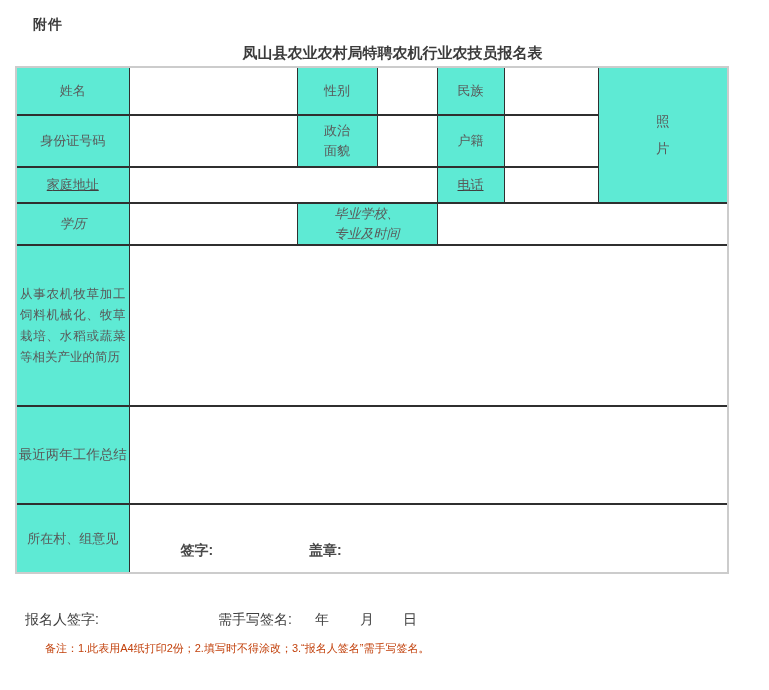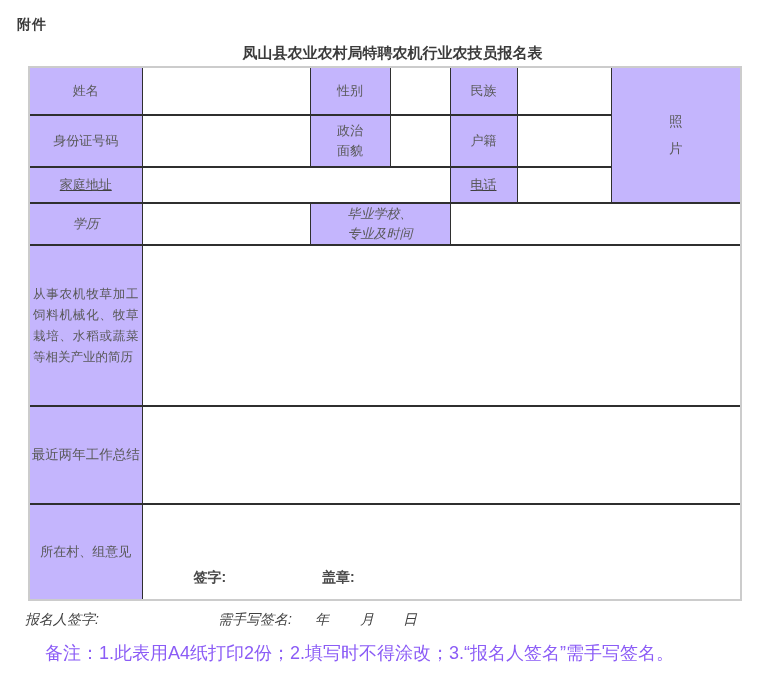--- a/index.html
+++ b/index.html
@@ -3,65 +3,65 @@
 <meta charset="utf-8">
 <style>
   html,body{margin:0;padding:0;background:#ffffff;}
   body{
     width:769px;height:690px;position:relative;
     font-family:"Liberation Sans","DejaVu Sans",sans-serif;
     color:#3f3f3f;
     -webkit-font-smoothing:antialiased;
   }
   .attachment{
-    position:absolute;left:17px;top:16px;
+    position:absolute;left:33px;top:16px;
     font-size:14px;font-weight:600;color:#3b3b3b;letter-spacing:1px;
   }
   .title{
     position:absolute;left:8px;top:44px;width:100%;
     text-align:center;font-size:15px;font-weight:600;color:#3b3b3b;
   }
   .table-wrap{
-    position:absolute;left:28px;top:66px;
-    border:2px solid #cccccc;background:#c4b5fd;
+    position:absolute;left:15px;top:66px;
+    border:2px solid #cccccc;background:#5eead4;
   }
   table{border-collapse:collapse;table-layout:fixed;width:710px;}
   td{
     padding:0;margin:0;
     border-right:1px solid #2f2f2f;
     border-bottom:2px solid #2f2f2f;
     vertical-align:middle;
     font-size:13px;color:#595959;
     overflow:hidden;
   }
   td.no-r{border-right:none;}
   tr.last td{border-bottom:none;}
   .r1{height:47px;} .r2{height:52px;} .r3{height:36px;text-decoration:underline;} .r4{height:31px;font-style:italic;}
-  .r5{height:161px;border-radius:29px;} .r6{height:98px;} .r7{height:95px;}
+  .r5{height:161px;border-radius:29px;} .r6{height:98px;} .r7{height:68px;}
   .lbl{text-align:center;}
   .pre{white-space:pre-line;line-height:20px;}
   .photo-cell{white-space:pre-line;line-height:27px;font-size:13.5px;text-align:center;}
   .lbl-justify{
     text-align:justify;text-align-last:left;text-justify:inter-character;
     padding:0 3px;font-size:12.5px;line-height:21px;
   }
   .val{background:#ffffff;}
   .opinion-val{vertical-align:bottom;}
   .opinion-inner{padding:0 0 12px 51px;font-size:14px;color:#4a4a4a;font-weight:bold;}
   .seal-label{margin-left:92px;}
   .footer-line{position:absolute;left:0;top:611px;width:100%;height:18px;font-size:14px;color:#3f3f3f;}
-  .footer-line span{position:absolute;top:0;white-space:nowrap;font-style:italic;}
+  .footer-line span{position:absolute;top:0;white-space:nowrap;}
   .sig-lab{left:25px;}
   .date-lab{left:218px;}
   .year-lab{left:315px;}
   .month-lab{left:360px;}
   .day-lab{left:403px;}
   .notes{
     position:absolute;left:45px;top:641px;width:700px;
-    font-size:18px;color:#8b5cf6;
+    font-size:11px;color:#c2410c;
   }
 </style>
 </head>
 <body>
 
 <div class="attachment">附件</div>
 <div class="title">凤山县农业农村局特聘农机行业农技员报名表</div>
 
 <div class="table-wrap">
   <table>

